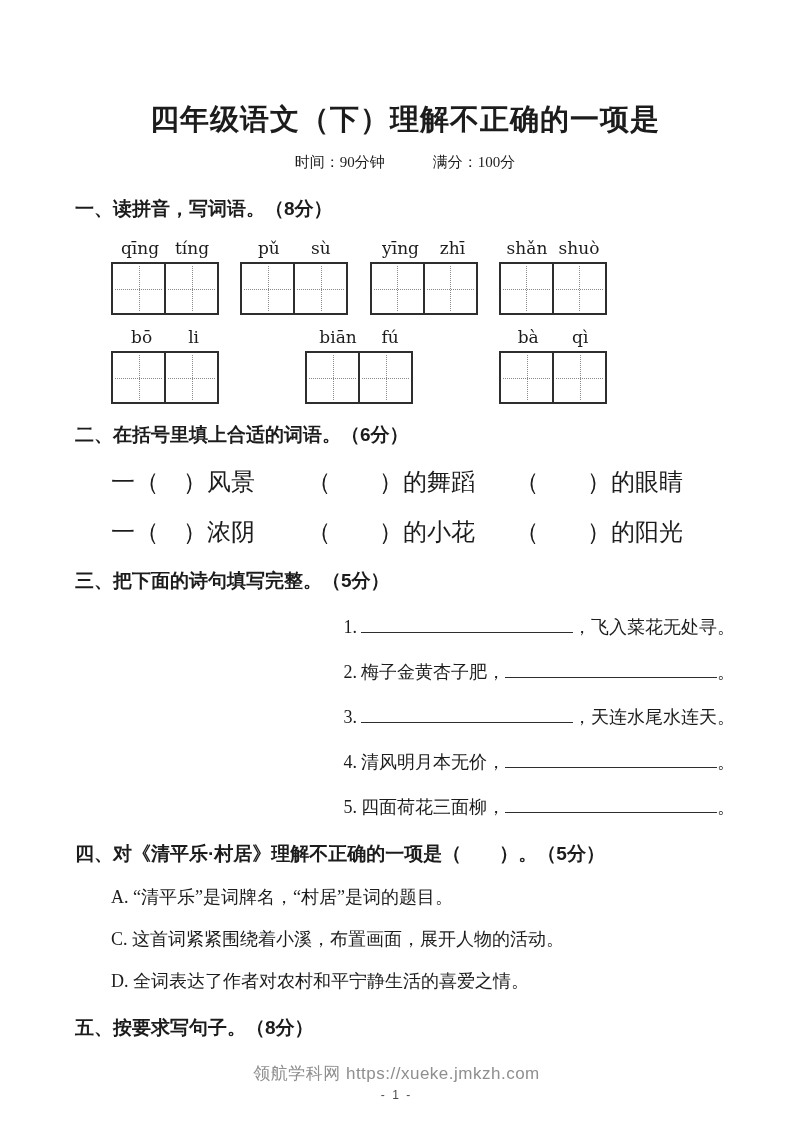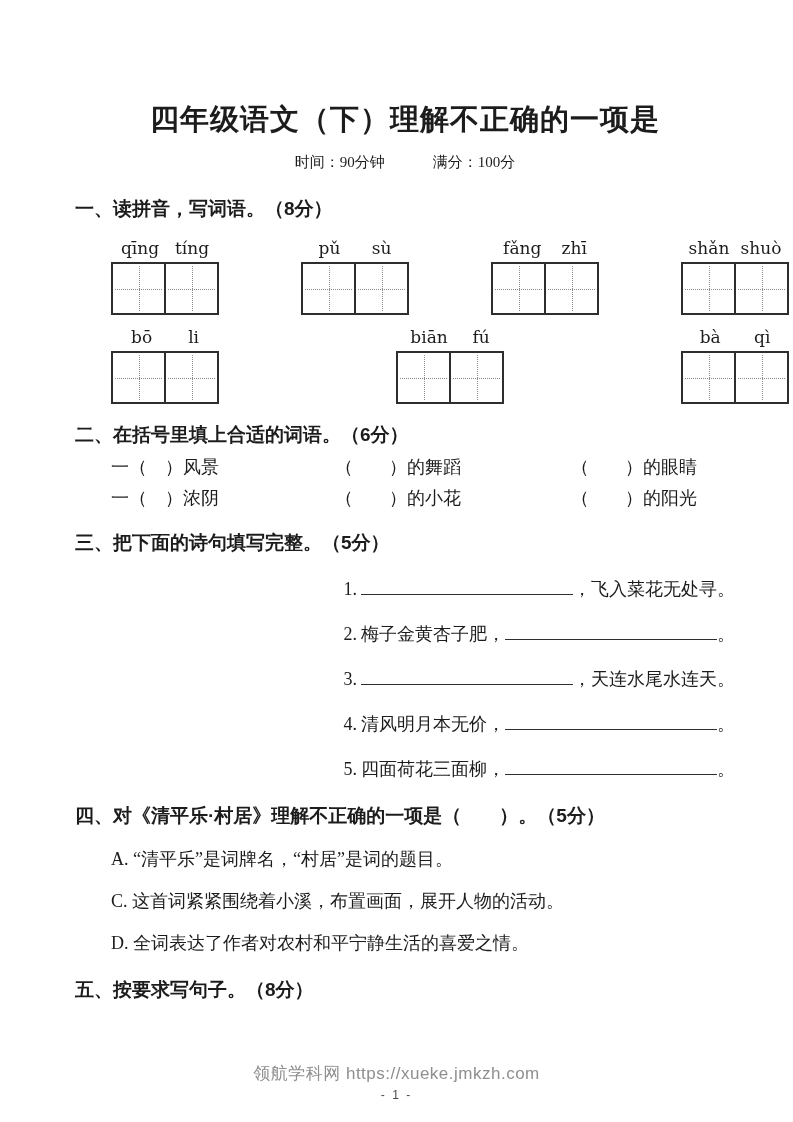--- a/index.html
+++ b/index.html
@@ -27,21 +27,21 @@
   
   .sec-heading{
     margin:24px 0 0 0;
     font-size:19px;font-weight:700;
     font-family:"Liberation Sans","DejaVu Sans",sans-serif;
   }
 
   
   .py-row{
     display:flex;justify-content:space-between;
-    width:678px;margin:16px 0 0 36px;
+    width:496px;margin:16px 0 0 36px;
   }
   .py-row.second{margin-top:12px;}
   .py-group{display:flex;flex-direction:column;align-items:center;gap:4px;}
   .py-label{
     display:flex;justify-content:space-around;width:104px;
     font-size:17px;font-family:"DejaVu Serif","Liberation Serif",serif;
   }
   .tzg-pair{display:inline-flex;border:2px solid #2e2e2e;background:#fff;}
   .tzg-cell{width:51px;height:49px;position:relative;}
   .tzg-cell + .tzg-cell{border-left:2px solid #2e2e2e;}
@@ -50,21 +50,21 @@
     border-left:1px dotted #8a8a8a;
   }
   .tzg-cell::after{
     content:"";position:absolute;top:50%;left:2px;right:2px;
     border-top:1px dotted #8a8a8a;
   }
 
   
   .s2-row{
     display:grid;grid-template-columns:196px 208px auto;
-    margin:7px 0 0 36px;font-size:18px;gap:28px;
+    margin:18px 0 0 36px;font-size:24px;
   }
 
   
   .s3-item{margin:20px 0 0 36px;font-size:18px;text-align:right;}
   .s3-num{margin-right:4px;}
   .blank{
     display:inline-block;width:212px;height:1em;
     border-bottom:1.5px solid #2e2e2e;vertical-align:baseline;
   }
 
@@ -109,21 +109,21 @@
         <span>pǔ</span>
         <span>sù</span>
       </div>
       <div class="tzg-pair">
         <div class="tzg-cell"></div>
         <div class="tzg-cell"></div>
       </div>
     </div>
     <div class="py-group">
       <div class="py-label">
-        <span>fǎng</span>
+        <span>yīng</span>
         <span>zhī</span>
       </div>
       <div class="tzg-pair">
         <div class="tzg-cell"></div>
         <div class="tzg-cell"></div>
       </div>
     </div>
     <div class="py-group">
       <div class="py-label">
         <span>shǎn</span>

